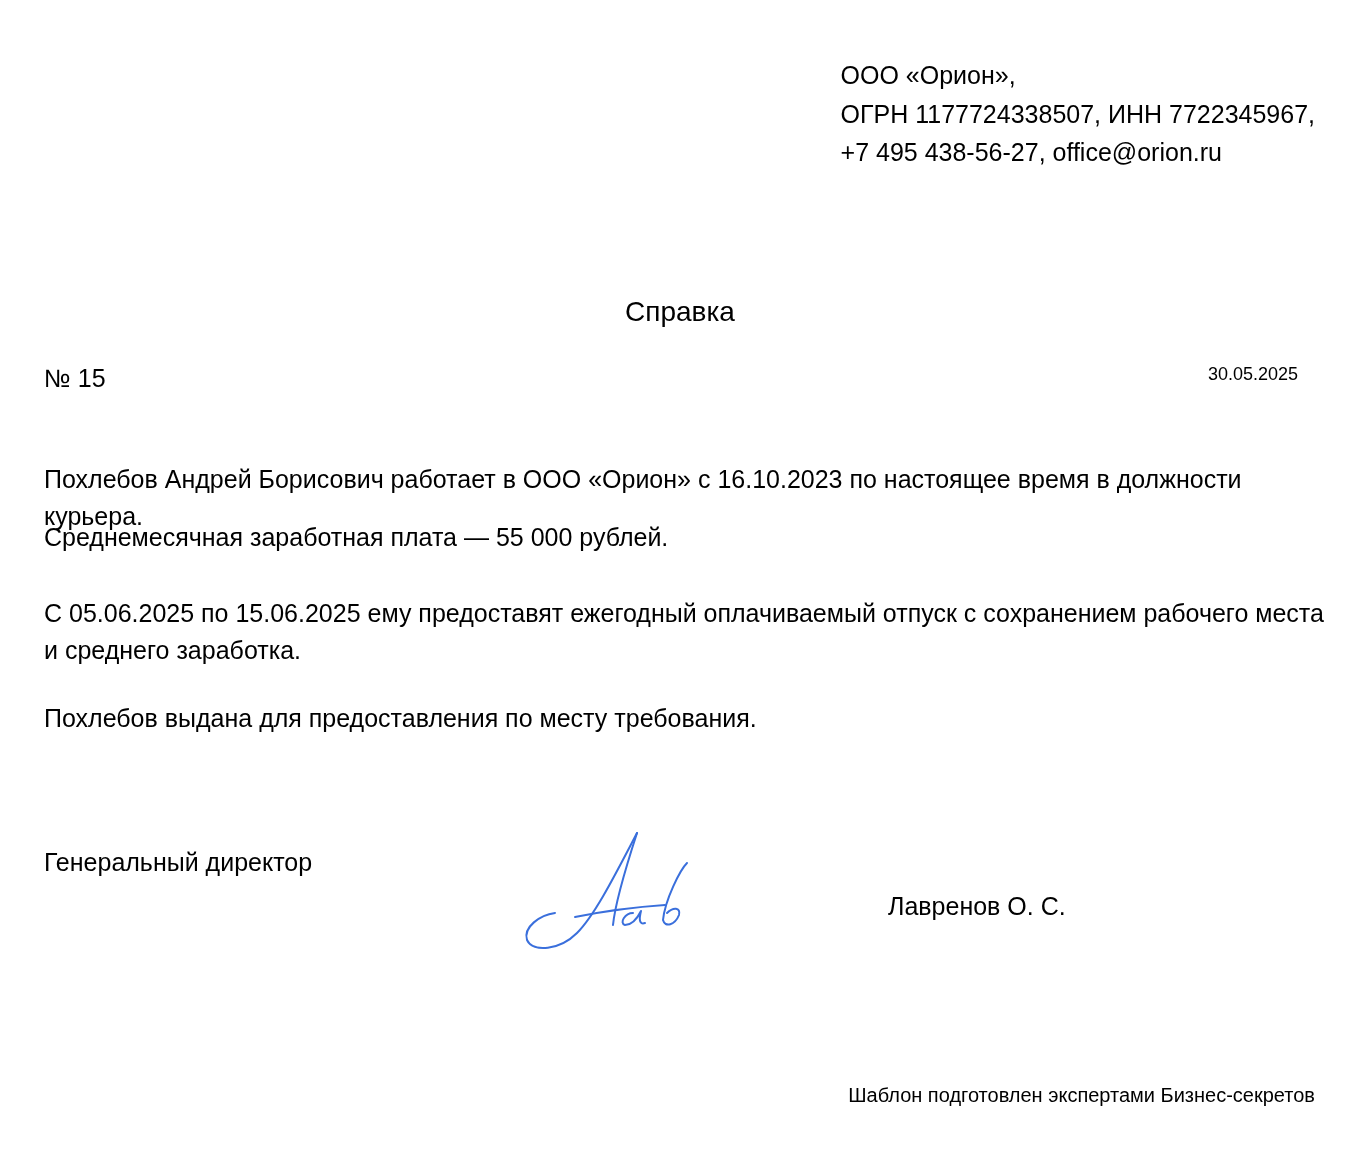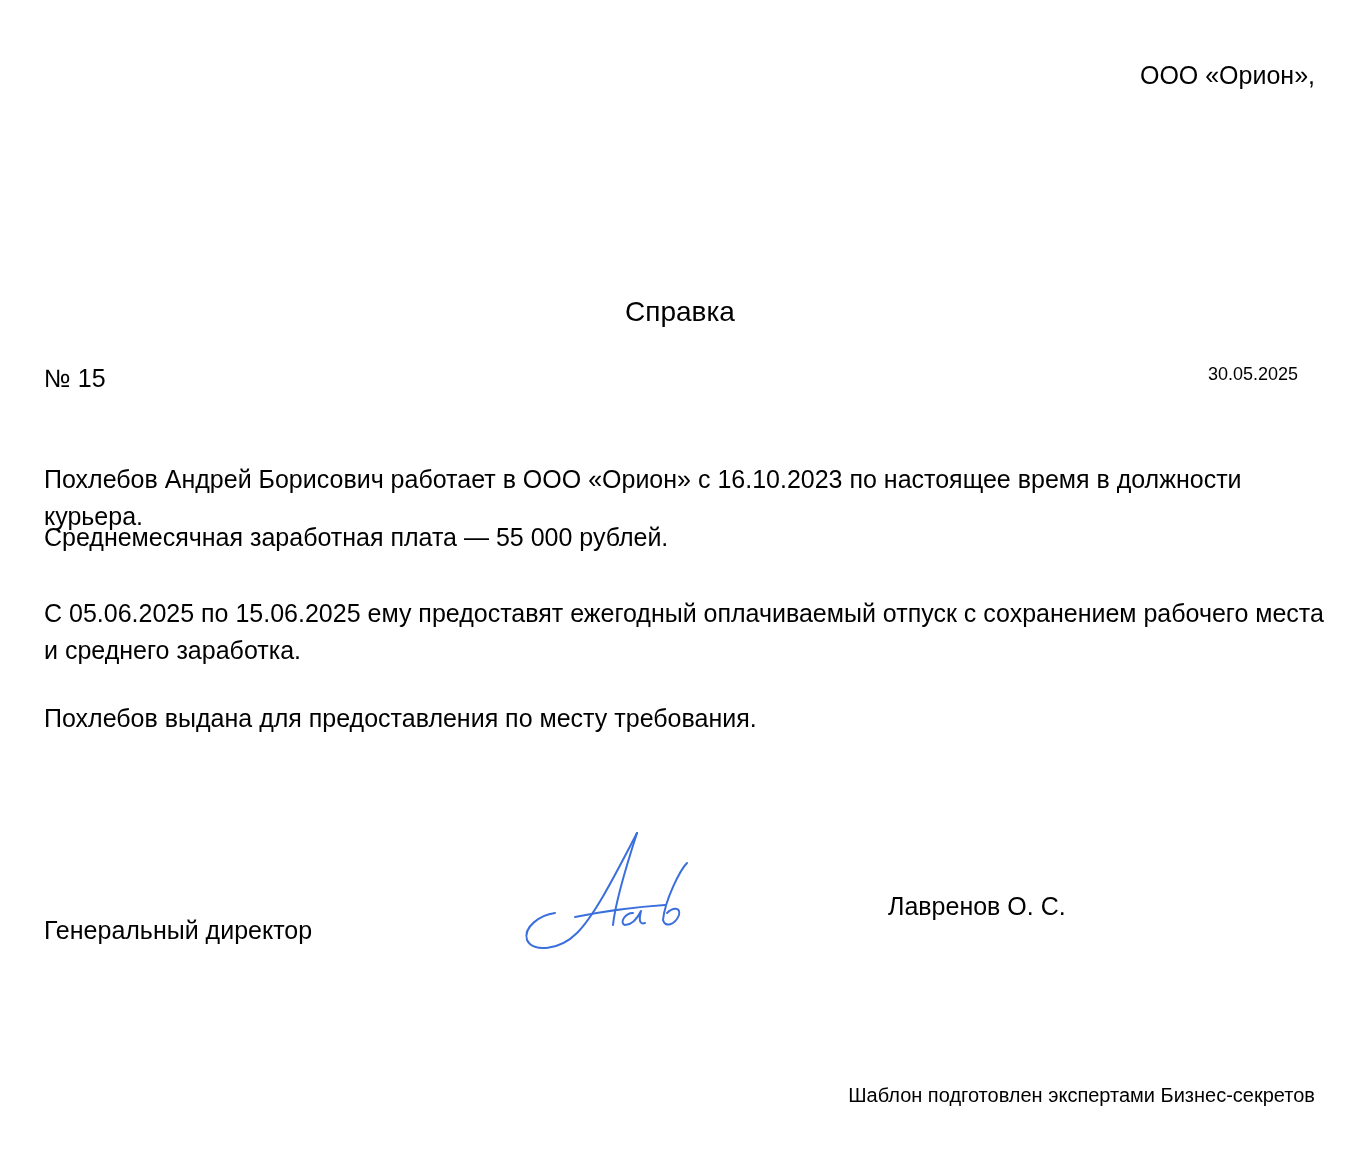--- a/index.html
+++ b/index.html
@@ -8,30 +8,32 @@
   .header { position:absolute; right:45px; top:56px; text-align:left;
             font-size:25px; line-height:38.5px; }
   .title { position:absolute; left:0; width:1360px; top:296px; text-align:center; font-size:28px; }
   .num { position:absolute; left:44px; top:364px; font-size:25px;text-align:right; }
   .date { position:absolute; right:62px; top:364px; font-size:18px; }
   .para { position:absolute; left:44px; width:1290px; font-size:25px; line-height:37px; }
   .p1 { top:426px; width:1230px;margin-top:35px; }
   .p2 { top:519px; }
   .p3 { top:595px; }
   .p4 { top:700px; }
-  .sig-pos { position:absolute; left:44px; top:916px; font-size:25px; }
+  .sig-pos { position:absolute; left:44px; top:848px; font-size:25px; }
   .sig-name { position:absolute; left:888px; top:892px; font-size:25px; }
   .signature { position:absolute; left:515px; top:825px; width:180px; height:130px; }
   .footer { position:absolute; right:45px; top:1084px; font-size:20px; }
 </style>
 </head>
 <body>
 
 <div class="header">
   <div>ООО «Орион»,</div>
+  <div>ОГРН 1177724338507, ИНН 7722345967,</div>
+  <div>+7 495 438-56-27, office@orion.ru</div>
 </div>
 
 <div class="title">Справка</div>
 <div class="num">№ 15</div>
 <div class="date">30.05.2025</div>
 
 <div class="para p1">Похлебов Андрей Борисович работает в ООО «Орион» с 16.10.2023 по настоящее время в должности курьера.</div>
 <div class="para p2">Среднемесячная заработная плата — 55 000 рублей.</div>
 <div class="para p3">С 05.06.2025 по 15.06.2025 ему предоставят ежегодный оплачиваемый отпуск с сохранением рабочего места и среднего заработка.</div>
 <div class="para p4">Похлебов выдана для предоставления по месту требования.</div>

